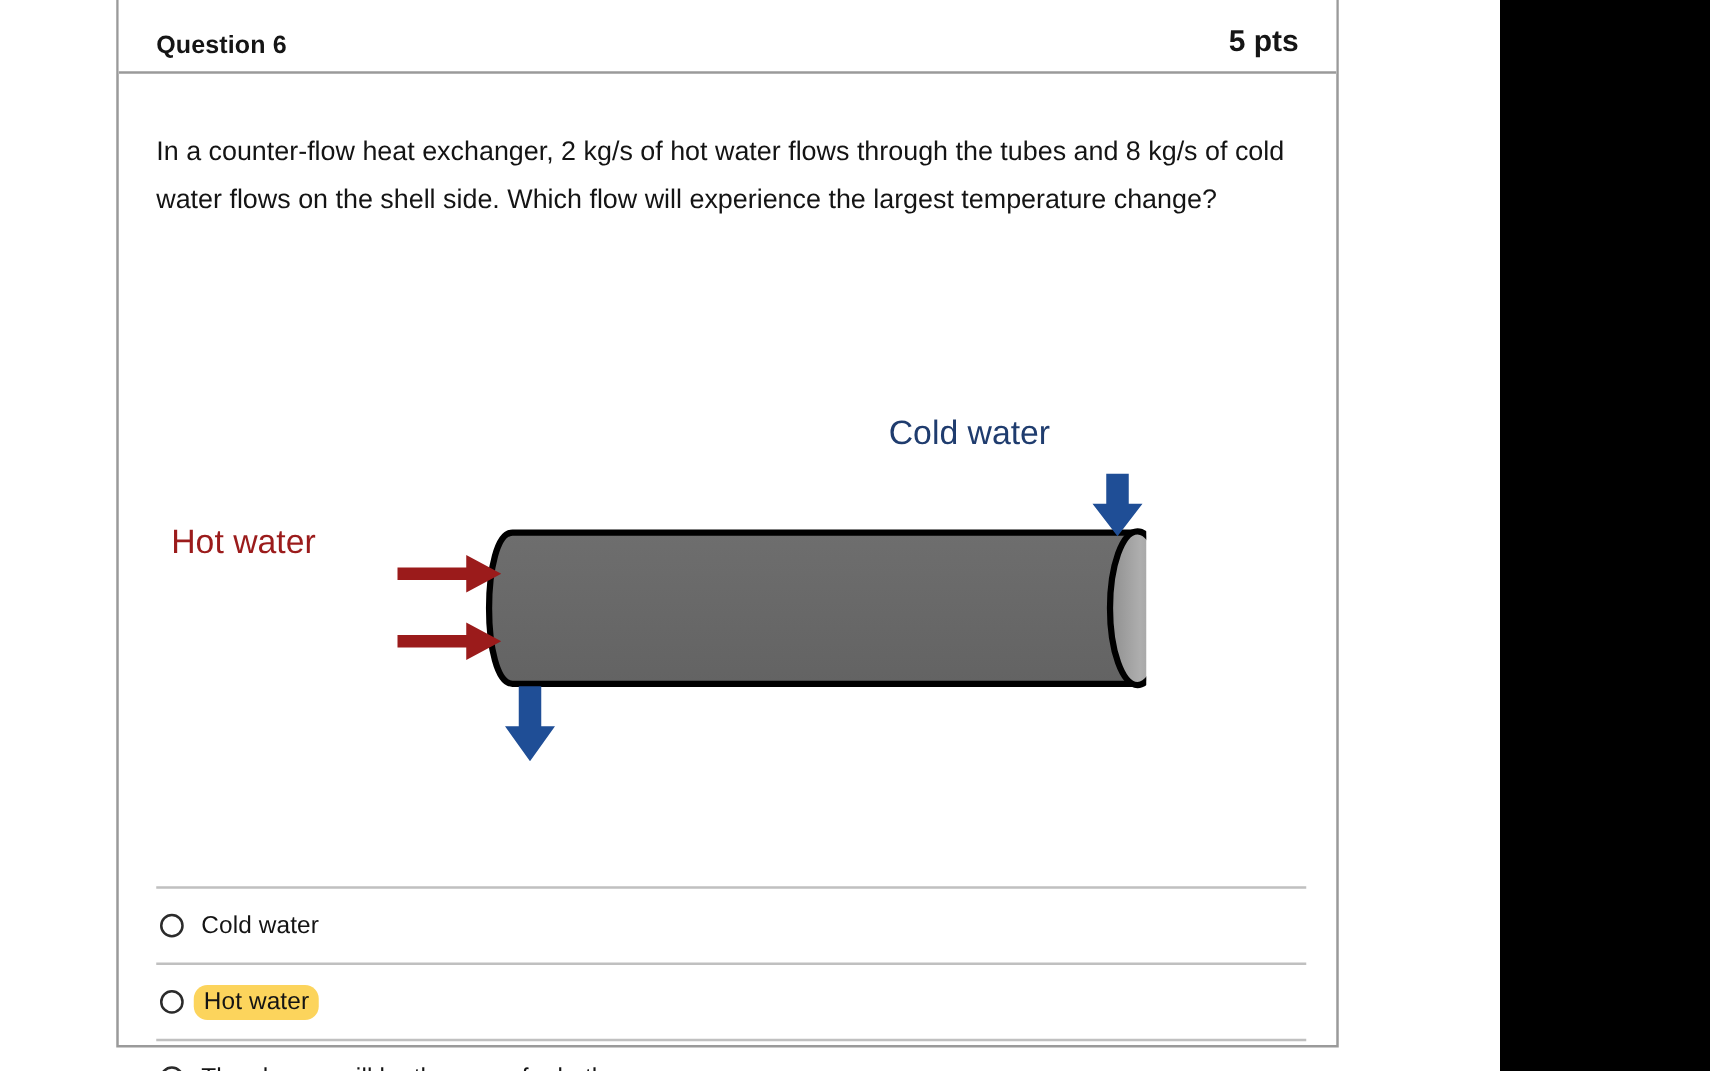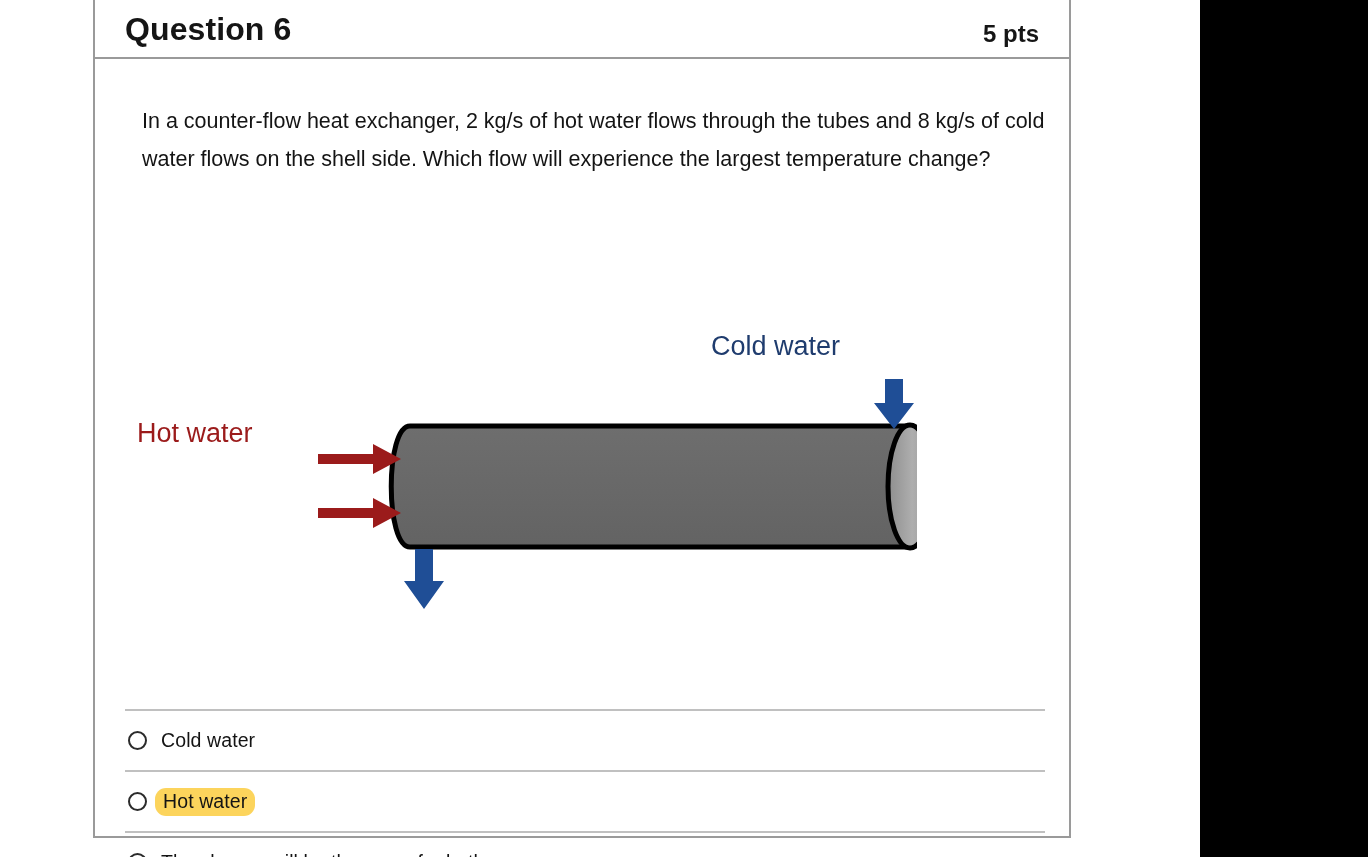--- a/index.html
+++ b/index.html
@@ -41,21 +41,21 @@
     position: relative;
     height: 87px;
     box-sizing: border-box;
     border-bottom: 2px solid #9a9a9a;
     background: #ffffff;
   }
   #question-title {
     position: absolute;
     left: 30px;
     bottom: 9px;
-    font-size: 32px;
+    font-size: 20px;
     font-weight: bold;
     color: #151515;
     letter-spacing: 0.1px;
   }
   #question-points {
     position: absolute;
     right: 30px;
     bottom: 9px;
     font-size: 24px;
     font-weight: bold;
@@ -68,21 +68,20 @@
   }
 
   #question-prompt {
     position: absolute;
     left: 30px;
     top: 44px;
     width: 908px;
     font-size: 21.5px;
     line-height: 37.5px;
     color: #141414;
-    margin-left: 17px;
   }
 
   
   #heat-exchanger-figure {
     position: absolute;
     left: 22px;
     top: 272px;
     width: 800px;
     height: 310px;
   }

